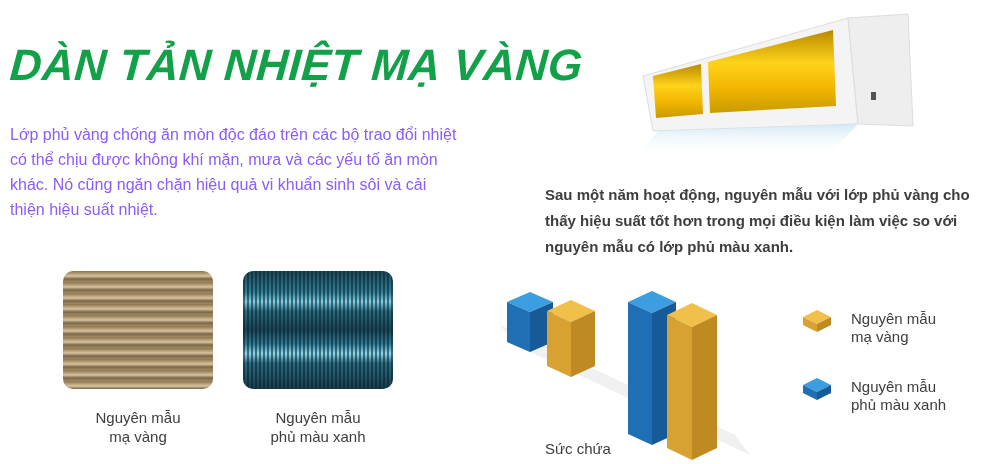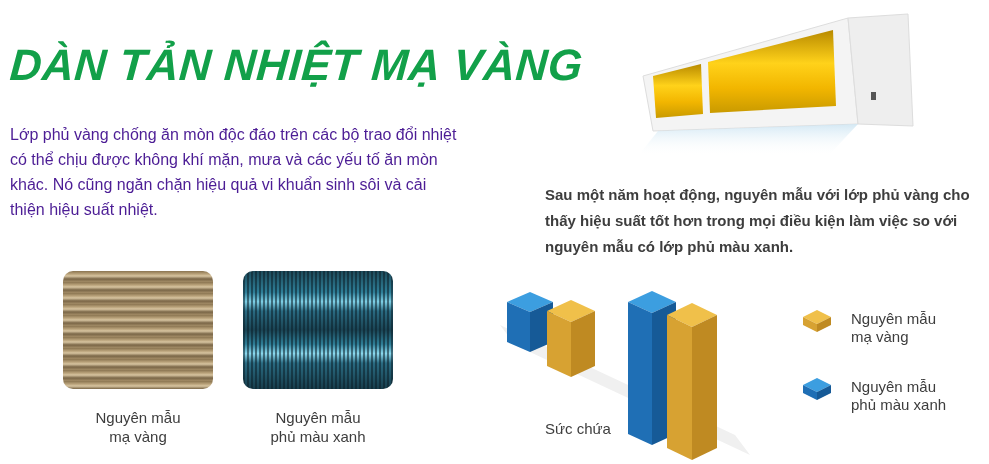--- a/index.html
+++ b/index.html
@@ -1,29 +1,29 @@
 <!DOCTYPE html>
 <html><head>
 <meta charset="utf-8">
 <style>
   html,body{margin:0;padding:0;background:#fff;}
   body{width:989px;height:464px;position:relative;overflow:hidden;font-family:"Liberation Sans",sans-serif;color:#3a3a3a;}
   .title{position:absolute;left:10px;top:40px;font-size:44px;font-weight:bold;font-style:italic;color:#12a049;letter-spacing:0.5px;margin:0;transform:skewX(-4deg);}
-  .intro{position:absolute;left:10px;top:122px;width:450px;font-size:16px;line-height:25px;color:#4c1d95;margin:0;}
+  .intro{position:absolute;left:10px;top:122px;width:450px;font-size:16px;line-height:25px;color:#8b5cf6;margin:0;}
   .swatch{position:absolute;top:271px;width:150px;height:118px;border-radius:10px;}
   .swatch.gold{left:63px;background:repeating-linear-gradient(180deg,#8a7450 0px,#b9a27a 3px,#d7c4a0 5px,#7a6647 8px,#a38c66 11px);}
   .swatch.blue{left:243px;background:
       repeating-linear-gradient(90deg,rgba(10,30,40,0.55) 0 2px,rgba(0,0,0,0) 2px 4px),
       linear-gradient(180deg,#1d4a5a 0%,#2f7f98 18%,#7fd0e6 26%,#2a6b82 34%,#1a4454 50%,#2f7f98 62%,#8bd8ee 70%,#2a6b82 78%,#173d4b 100%);}
   .cap{position:absolute;top:408px;width:170px;text-align:center;font-size:15px;line-height:19px;color:#3d3d3d;}
   .cap.c1{left:53px;} .cap.c2{left:233px;}
   .ac{position:absolute;left:628px;top:6px;width:290px;height:150px;}
   .result{position:absolute;left:545px;top:182px;width:440px;font-size:15px;line-height:26px;color:#3d3d3d;margin:0;font-weight:bold;}
   .chart{position:absolute;left:495px;top:285px;width:260px;height:179px;}
-  .xlabel{position:absolute;left:545px;top:420px;font-size:15px;color:#3d3d3d;}
+  .xlabel{position:absolute;left:545px;top:440px;font-size:15px;color:#3d3d3d;}
   .legend-item{position:absolute;left:803px;display:flex;align-items:flex-start;}
   .legend-item .lbl{margin-left:20px;font-size:15px;line-height:18px;color:#3d3d3d;}
   .li1{top:310px;} .li2{top:378px;}
 </style>
 </head>
 <body>
 
 <h1 class="title">DÀN TẢN NHIỆT MẠ VÀNG</h1>
 
 <p class="intro">Lớp phủ vàng chống ăn mòn độc đáo trên các bộ trao đổi nhiệt có thể chịu được không khí mặn, mưa và các yếu tố ăn mòn khác. Nó cũng ngăn chặn hiệu quả vi khuẩn sinh sôi và cải thiện hiệu suất nhiệt.</p>

